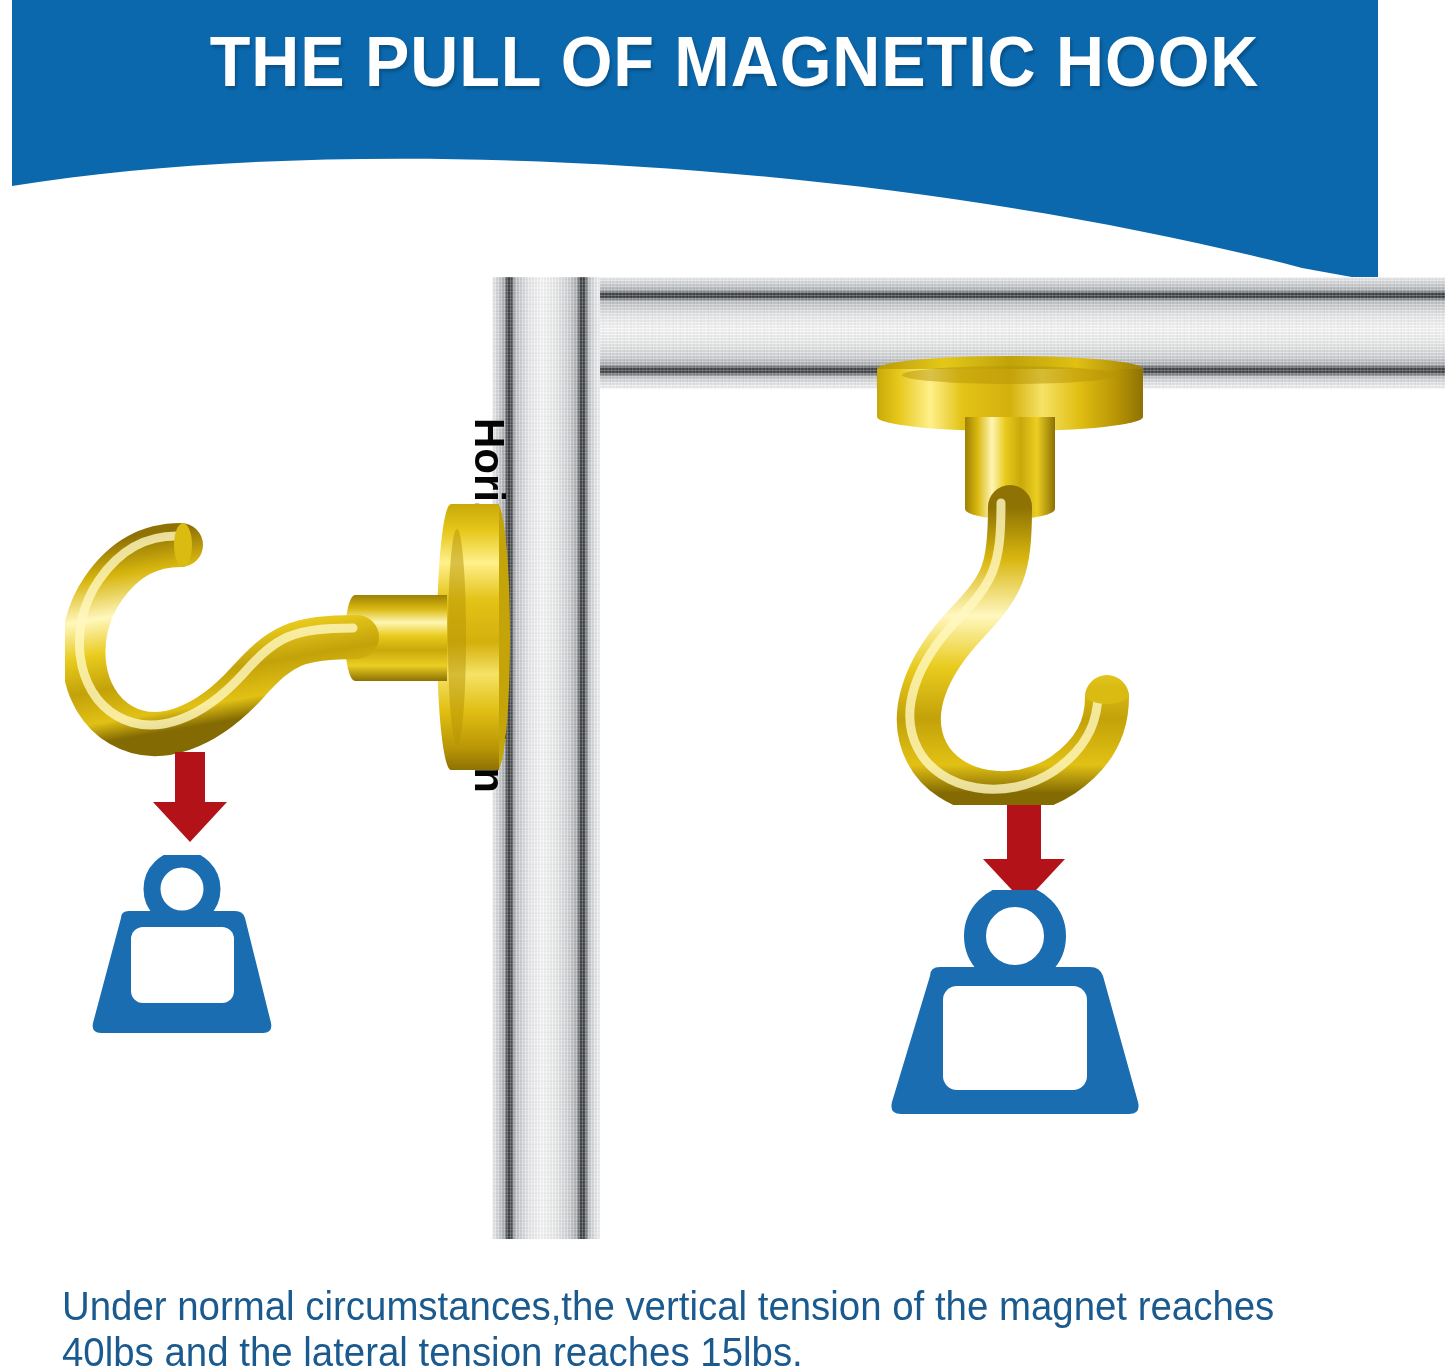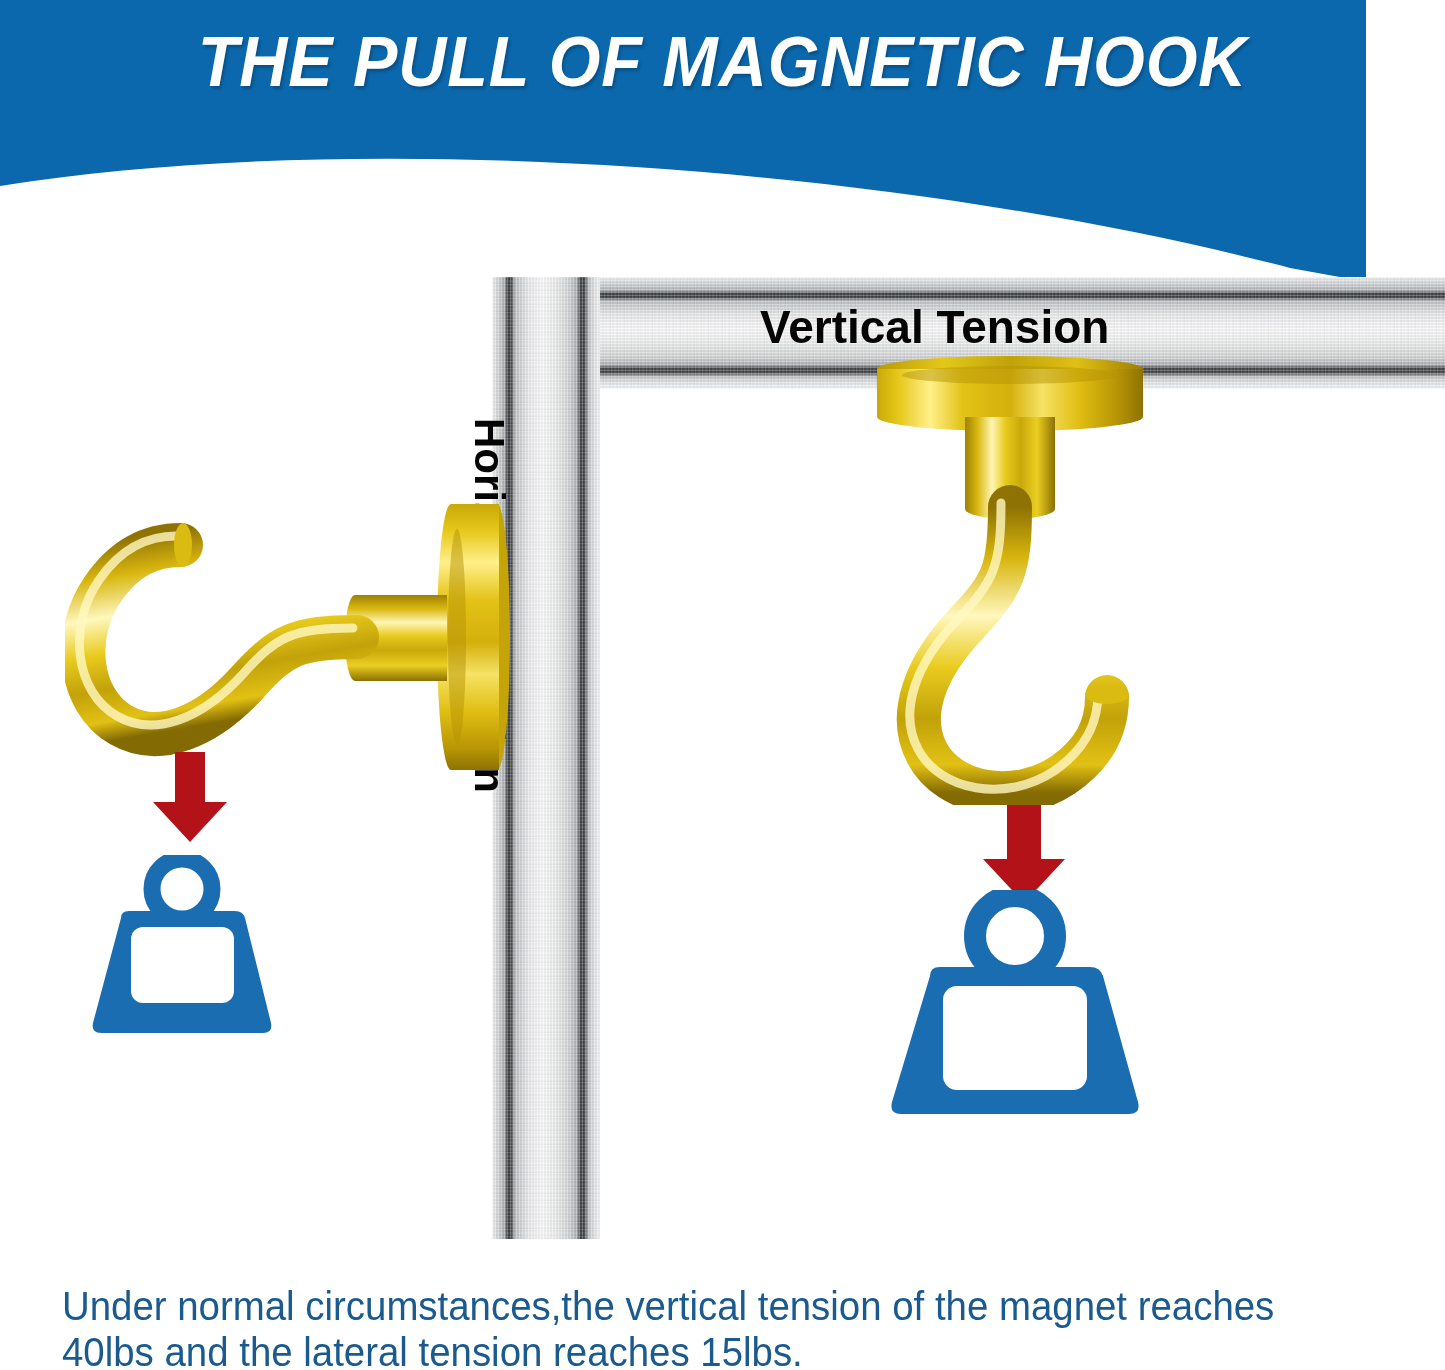--- a/index.html
+++ b/index.html
@@ -14,25 +14,24 @@
     position: relative;
     width: 1445px;
     height: 1370px;
     overflow: hidden;
     background: #ffffff;
   }
 
   
   #header-band {
     position: absolute;
-    left: 0; top: 0;
+    left: 12px; top: 0;
     width: 1366px;
     height: 300px;
     overflow: hidden;
-    font-style: italic;
   }
   #header-svg {
     position: absolute;
     left: 0; top: 0;
   }
   #header-title {
     position: absolute;
     left: 0; top: 26px;
     width: 1445px;
     text-align: center;
@@ -190,21 +189,20 @@
   <div class="bar" id="bar-horizontal">
     <div class="hbar-outer"></div>
     <div class="hbar-grain"></div>
   </div>
 
   <div class="bar" id="bar-vertical">
     <div class="vbar-outer"></div>
     <div class="vbar-grain"></div>
   </div>
 
-  <div id="label-vertical-tension">Vertical Tension</div>
   <div id="label-horizontal-tension">Horizontal Tension</div>
 
   <div class="hook-wrap" id="hook-vertical">
     <svg width="310" height="450" viewBox="0 0 310 450">
       <defs>
         <linearGradient id="gDisc" x1="0" y1="0" x2="1" y2="0">
           <stop offset="0%" stop-color="#C9A908"></stop>
           <stop offset="8%" stop-color="#E6C71A"></stop>
           <stop offset="20%" stop-color="#FFF08A"></stop>
           <stop offset="32%" stop-color="#E3C317"></stop>

